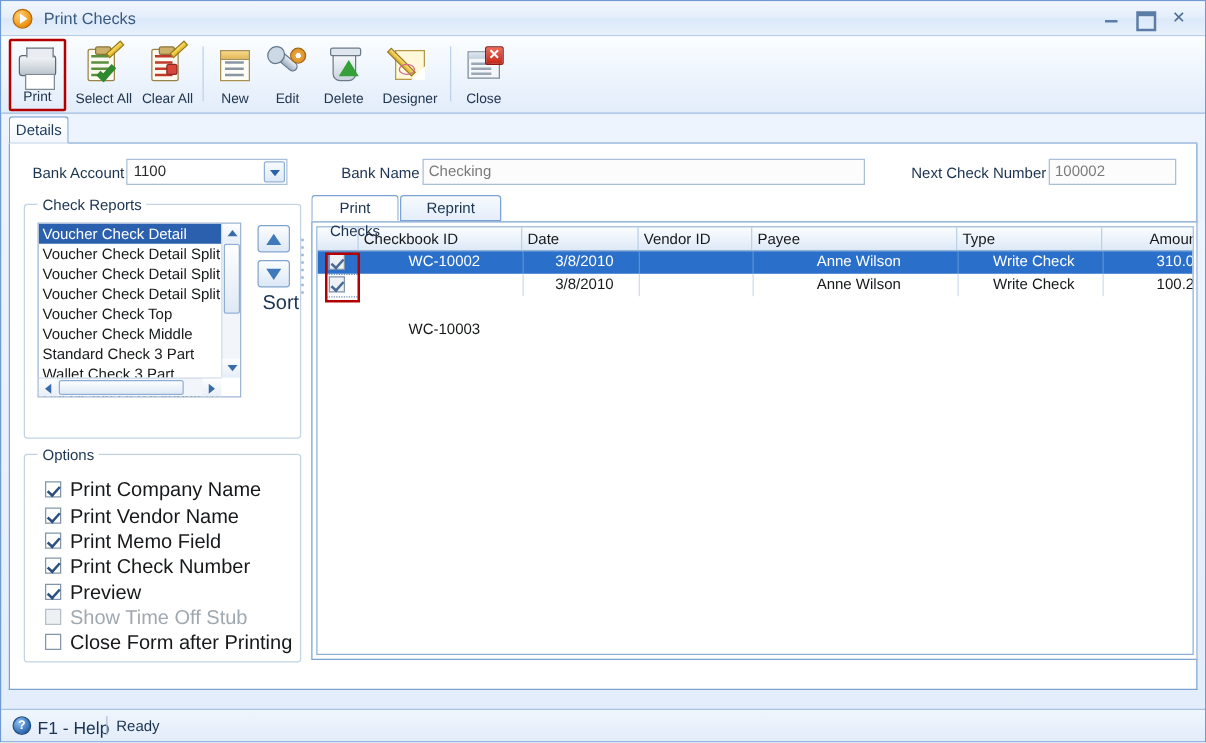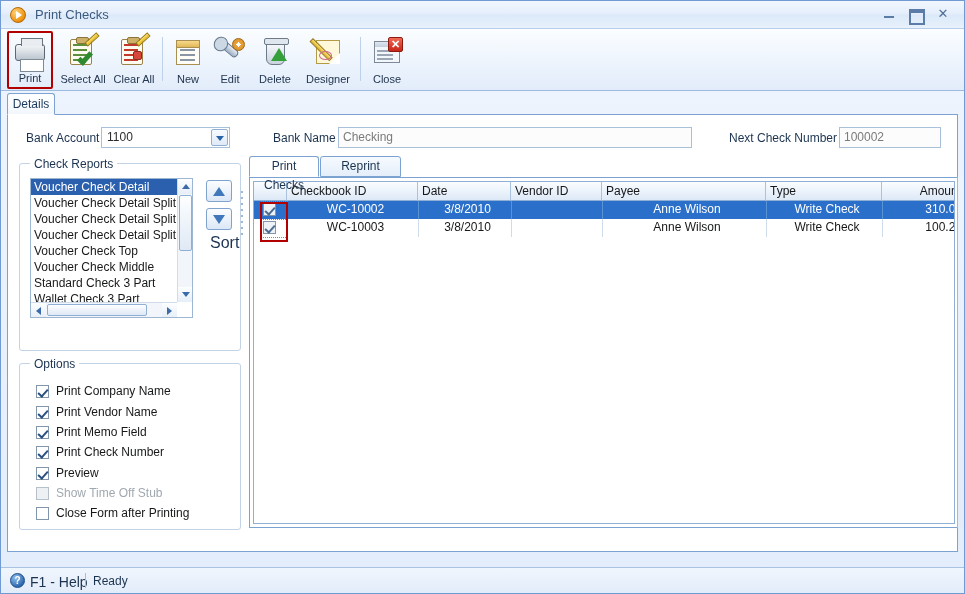--- a/index.html
+++ b/index.html
@@ -313,21 +313,21 @@
   .cb {
     position: absolute; left: 0; top: 1px; width: 13px; height: 13px;
     background: #ffffff; border: 1px solid #8296ab;
   }
   .cb.checked::after {
     content: ""; position: absolute; left: 3px; top: 1px; width: 4px; height: 8px;
     border-right: 2px solid #2b4f7e; border-bottom: 2px solid #2b4f7e;
     transform: rotate(42deg);
   }
   .cb.disabled { background: #eef1f4; border-color: #b6c0cb; }
-  .opt-lbl { position: absolute; left: 20px; top: 0; font-size: 12px; color: #16181a; white-space: nowrap; }
+  .opt-lbl { position: absolute; left: 20px; top: 0; font-size: 16px; color: #16181a; white-space: nowrap; }
   .opt-lbl.dim { color: #a0a8b0; }
 
   
   #grid-tabs { position: absolute; left: 248px; top: 155px; height: 22px; }
   .gtab {
     position: absolute; top: 0; height: 21px;
     border: 1px solid #7ba2d1; border-radius: 3px 3px 0 0;
     font-size: 12px; line-height: 19px; text-align: center; color: #1b3350;
   }
   #gtab-print { left: 0; width: 70px; background: #ffffff; border-bottom-color: #ffffff; z-index: 2; }
@@ -630,21 +630,21 @@
         <div class="gcell" style="left:349px; width:163px;">Anne Wilson</div>
         <div class="gvline" style="left:512px;"></div>
         <div class="gcell" style="left:513px; width:115px;">Write Check</div>
         <div class="gvline" style="left:628px;"></div>
         <div class="gcell right" style="left:629px; width:83px;">310.00</div>
       </div>
 
       <div class="grow" style="top:37px;">
         <div class="rowcb"></div>
         <div class="gvline" style="left:33px;"></div>
-        <div class="gcell" style="left:34px; width:130px;">WC-10003</div>
+        <div class="gcell" style="left:34px; width:130px;margin-top:36px;">WC-10003</div>
         <div class="gvline" style="left:164px;"></div>
         <div class="gcell" style="left:165px; width:92px;">3/8/2010</div>
         <div class="gvline" style="left:257px;"></div>
         <div class="gcell" style="left:258px; width:90px;"></div>
         <div class="gvline" style="left:348px;"></div>
         <div class="gcell" style="left:349px; width:163px;">Anne Wilson</div>
         <div class="gvline" style="left:512px;"></div>
         <div class="gcell" style="left:513px; width:115px;">Write Check</div>
         <div class="gvline" style="left:628px;"></div>
         <div class="gcell right" style="left:629px; width:83px;">100.25</div>

